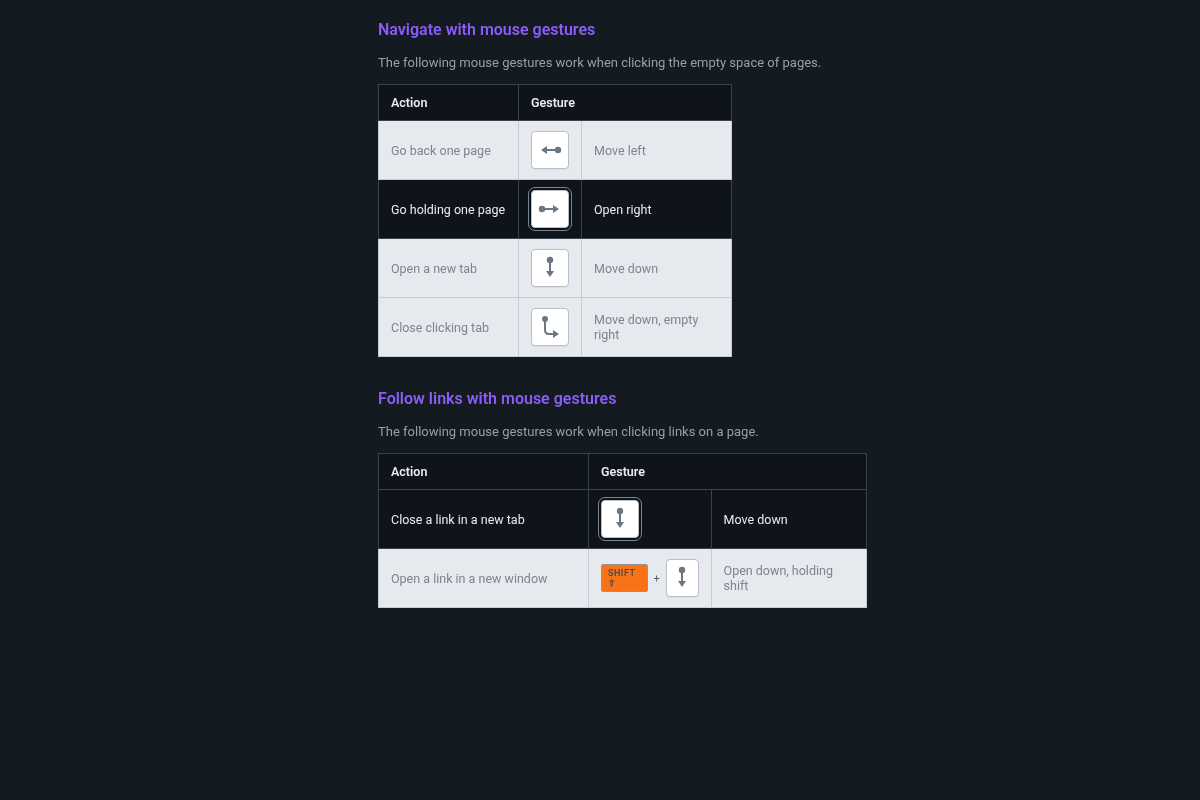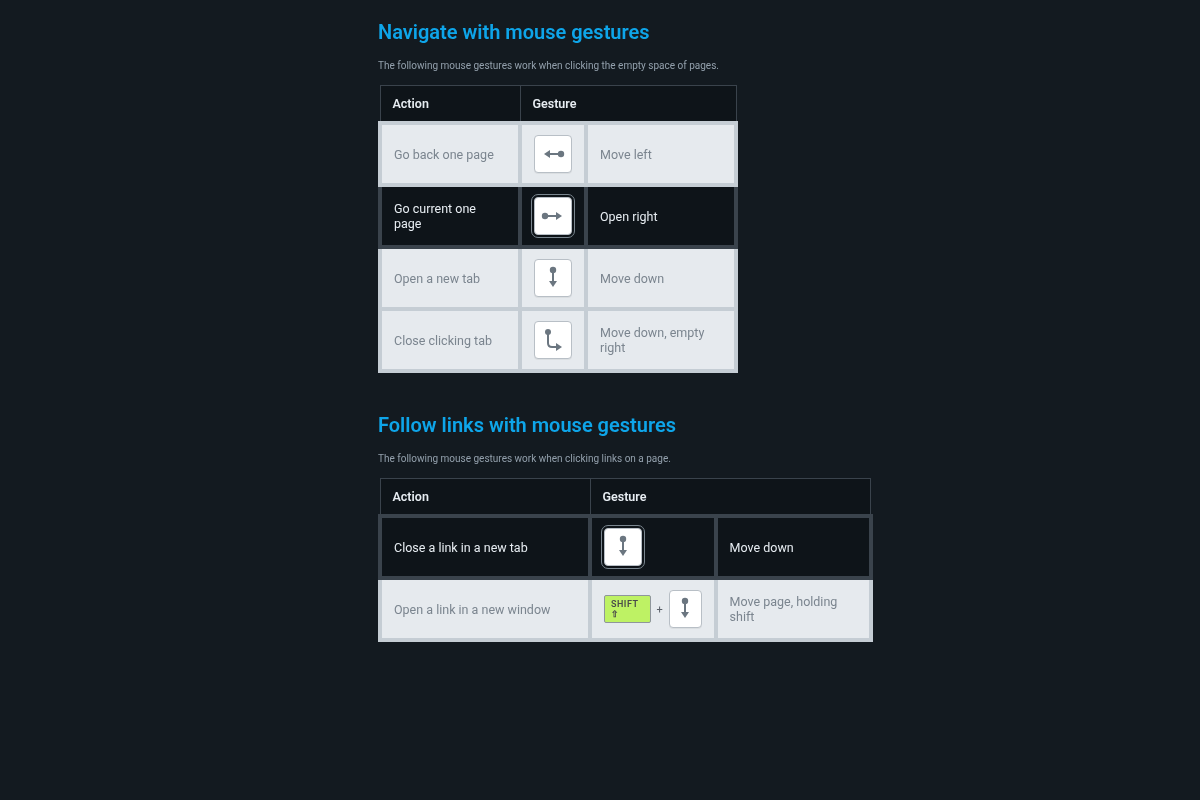--- a/index.html
+++ b/index.html
@@ -11,48 +11,48 @@
     height: 800px;
     width: 1200px;
     overflow: hidden;
   }
   .page {
     width: 1200px;
     height: 800px;
     padding: 20px 0 0 378px;
   }
   h3.section {
-    font-size: 20px;
+    font-size: 16px;
     font-weight: 600;
-    color: #0ea5e9;
+    color: #8b5cf6;
     margin: 0 0 16px 0;
   }
   p.lead {
-    font-size: 10px;
+    font-size: 13px;
     color: #93a0ac;
     margin: 0 0 14px 0;
   }
   table.gestures {
     border-collapse: collapse;
-    margin-bottom: 40px;
+    margin-bottom: 32px;
     padding-left: 40px;
   }
   table.gestures th {
     background: #0e1419;
     color: #e7edf2;
     font-size: 12.5px;
     font-weight: 600;
     text-align: left;
     padding: 10px 12px;
     border: 1px solid #3a434c;
   }
   table.gestures td {
     font-size: 12.5px;
     padding: 10px 12px;
-    border: 4px solid #0c4a6e;
+    border: 1px solid #0c4a6e;
     vertical-align: middle;
     height: 52px;
   }
   table.gestures tr.odd td  {
     background: #e6eaee;
     color: #7b858f;
     border-color: #c5cdd4;
   }
   table.gestures tr.even td {
     background: #0e1419;
@@ -87,21 +87,21 @@
     outline-offset: 2px;
   }
   .gesture-icon svg { display: block; }
 
   .shift-key {
     display: inline-flex;
     align-items: center;
     font-size: 9px;
     font-weight: 600;
     color: #4a4a4a;
-    background: #bef264;
+    background: #f97316;
     border: 1px solid #8f969c;
     border-radius: 2px;
     padding: 3px 6px;
     letter-spacing: 0.5px;
     vertical-align: middle;
   }
   .plus {
     display: inline-block;
     font-size: 11px;
     color: #5a6069;
@@ -171,21 +171,21 @@
         <span class="gesture-icon">
           <svg width="28" height="28" viewBox="0 0 28 28">
                 <use href="#g-left"></use>
               </svg>
         </span>
       </td>
       <td class="gesture">Move left</td>
     </tr>
 
     <tr class="even">
-      <td class="action">Go current one page</td>
+      <td class="action">Go holding one page</td>
       <td class="iconcell">
         <span class="gesture-icon sel">
           <svg width="28" height="28" viewBox="0 0 28 28">
                 <use href="#g-right"></use>
               </svg>
         </span>
       </td>
       <td class="gesture">Open right</td>
     </tr>
 
@@ -250,18 +250,18 @@
         <span class="kcombo">
           <span class="shift-key">SHIFT ⇧</span>
           <span class="plus">+</span>
           <span class="gesture-icon">
             <svg width="28" height="28" viewBox="0 0 28 28">
                   <use href="#g-down"></use>
                 </svg>
           </span>
         </span>
       </td>
-      <td class="gesture">Move page, holding shift</td>
+      <td class="gesture">Open down, holding shift</td>
     </tr>
   </tbody>
     </table>
 
 </div>
 
 </body></html>

